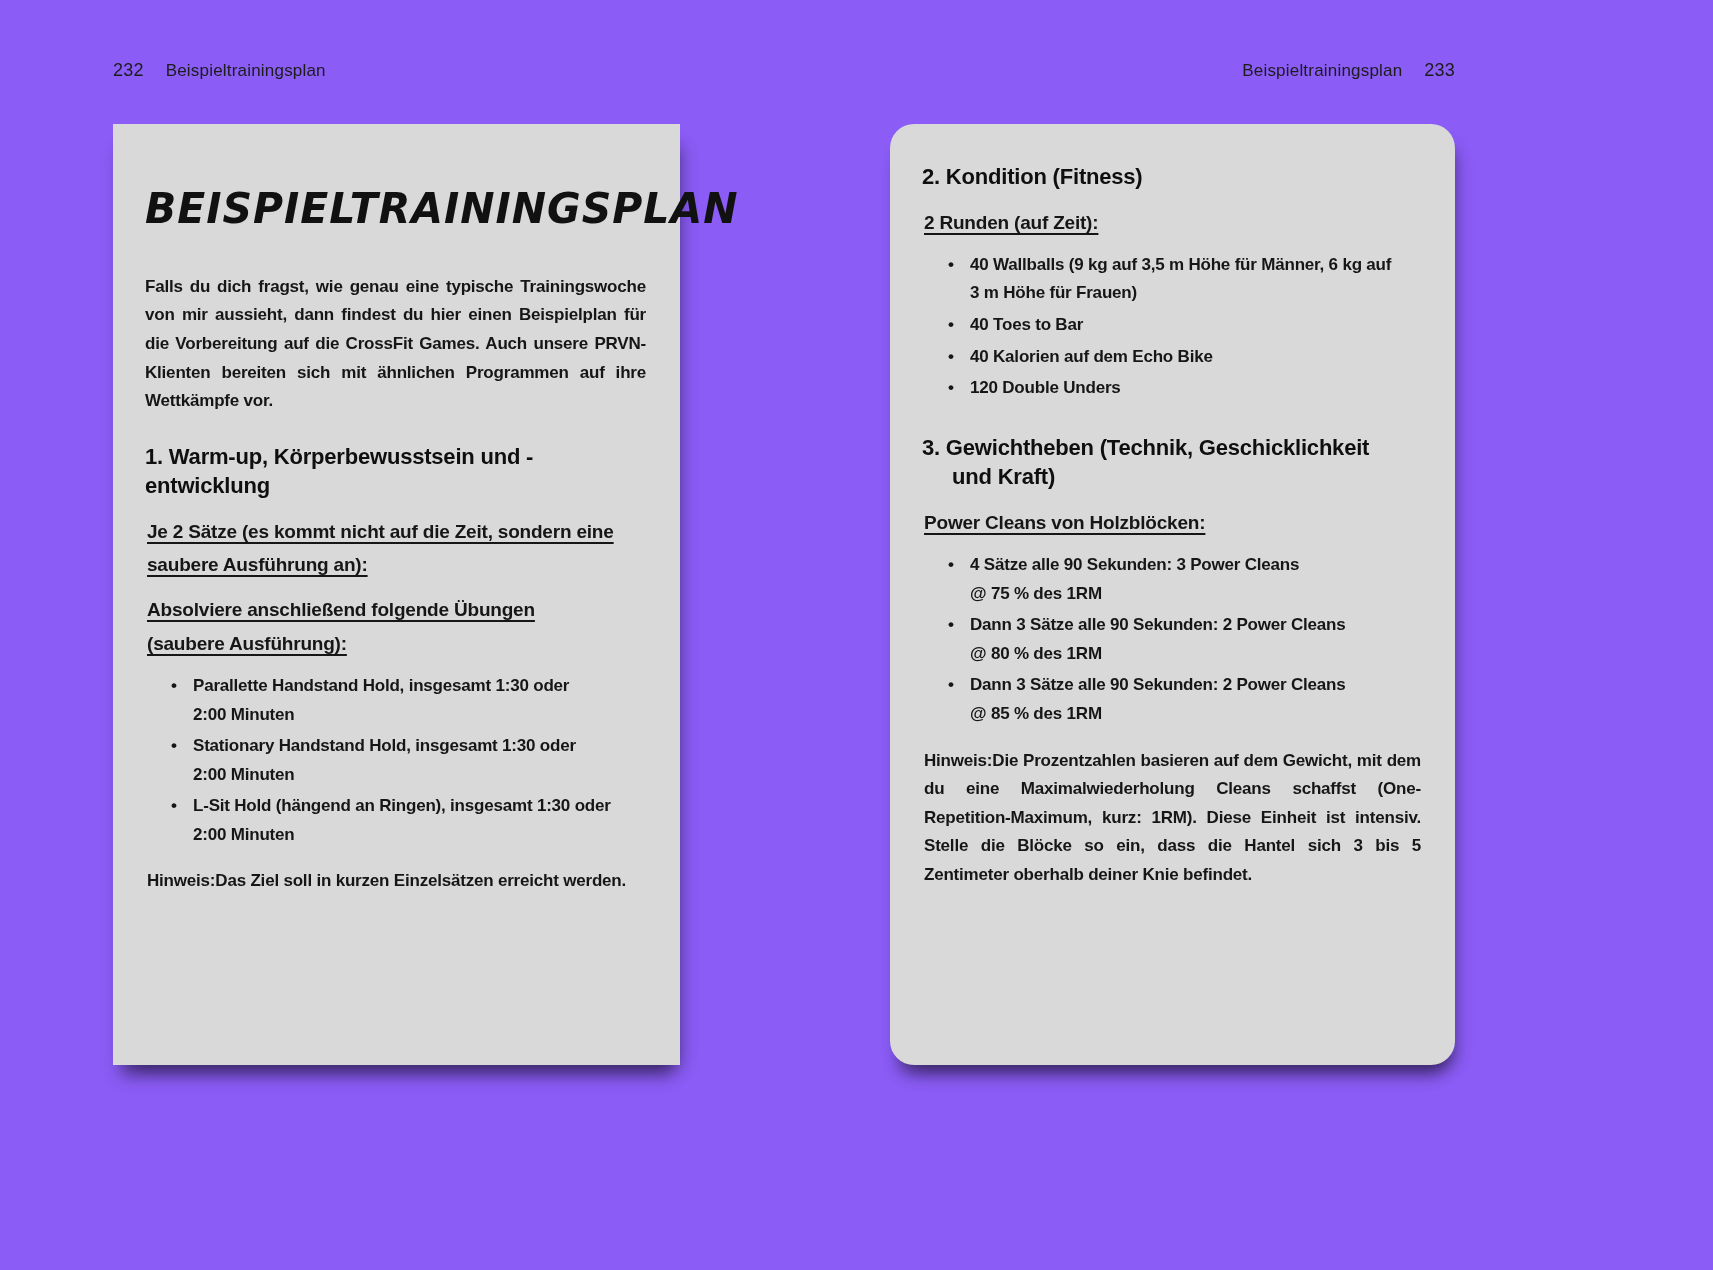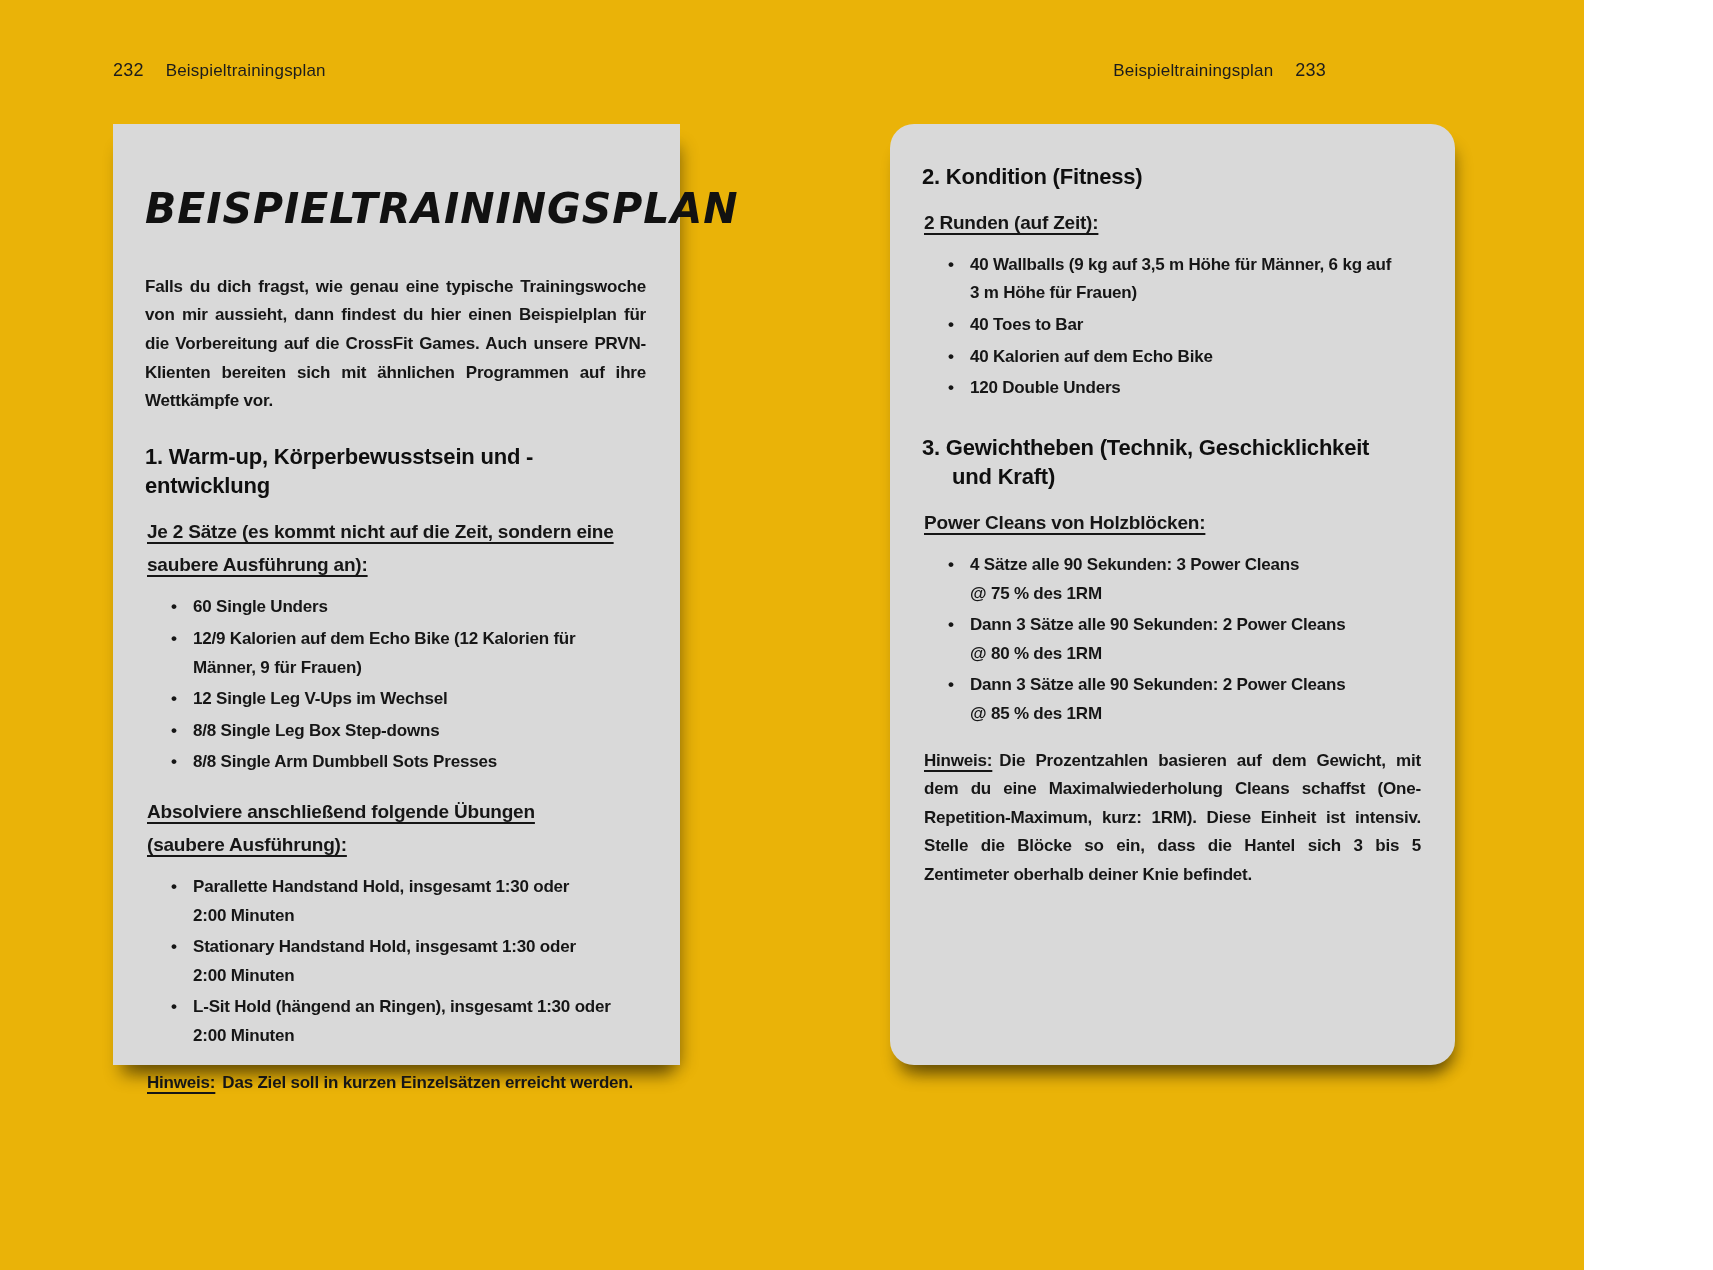--- a/index.html
+++ b/index.html
@@ -1,21 +1,21 @@
 <!DOCTYPE html>
 <html><head>
 <meta charset="utf-8">
 <style>
   * { box-sizing: border-box; }
   html, body { margin: 0; padding: 0; background: #ffffff; }
   .canvas {
     position: relative;
-    width: 1584px;
+    width: 1713px;
     height: 1270px;
-    background: #eab308;
+    background: #8b5cf6;
     font-family: "Liberation Sans", sans-serif;
     color: #161616;
     overflow: hidden;
   }
 
   
   .running-head {
     position: absolute;
     top: 60px;
     font-size: 17px;
@@ -104,24 +104,22 @@
     position: absolute;
     left: 4px;
     top: 0;
     font-weight: 900;
   }
   .note {
     text-align: justify;
     margin: 8px 0 0 2px;
   }
   .note-label {
-    text-decoration: underline;
     text-decoration-thickness: 2px;
     text-underline-offset: 4px;
-    margin-right: 7px;
     font-weight: 800;
   }
   .mt-lg { margin-top: 30px; }
 </style>
 </head>
 <body>
 
 <div class="canvas">
 
   <div class="running-head left">
@@ -138,28 +136,20 @@
 
     <div class="card-title">BEISPIELTRAININGSPLAN</div>
 
     <p class="intro">Falls du dich fragst, wie genau eine typische Trainingswoche von mir aussieht, dann findest du hier einen Beispielplan für die Vorbereitung auf die CrossFit Games. Auch unsere PRVN-Klienten bereiten sich mit ähnlichen Programmen auf ihre Wettkämpfe vor.</p>
 
     <div class="section-heading">1. Warm-up, Körperbewusstsein und -entwicklung</div>
 
     <div class="subheading">Je 2 Sätze (es kommt nicht auf die Zeit, sondern eine
 saubere Ausführung an):</div>
 
-    <ul class="bullets">
-      <li>60 Single Unders</li>
-      <li>12/9 Kalorien auf dem Echo Bike (12 Kalorien für
-Männer, 9 für Frauen)</li>
-      <li>12 Single Leg V-Ups im Wechsel</li>
-      <li>8/8 Single Leg Box Step-downs</li>
-      <li>8/8 Single Arm Dumbbell Sots Presses</li>
-    </ul>
 
     <div class="subheading">Absolviere anschließend folgende Übungen
 (saubere Ausführung):</div>
 
     <ul class="bullets">
       <li>Parallette Handstand Hold, insgesamt 1:30 oder
 2:00 Minuten</li>
       <li>Stationary Handstand Hold, insgesamt 1:30 oder
 2:00 Minuten</li>
       <li>L-Sit Hold (hängend an Ringen), insgesamt 1:30 oder

